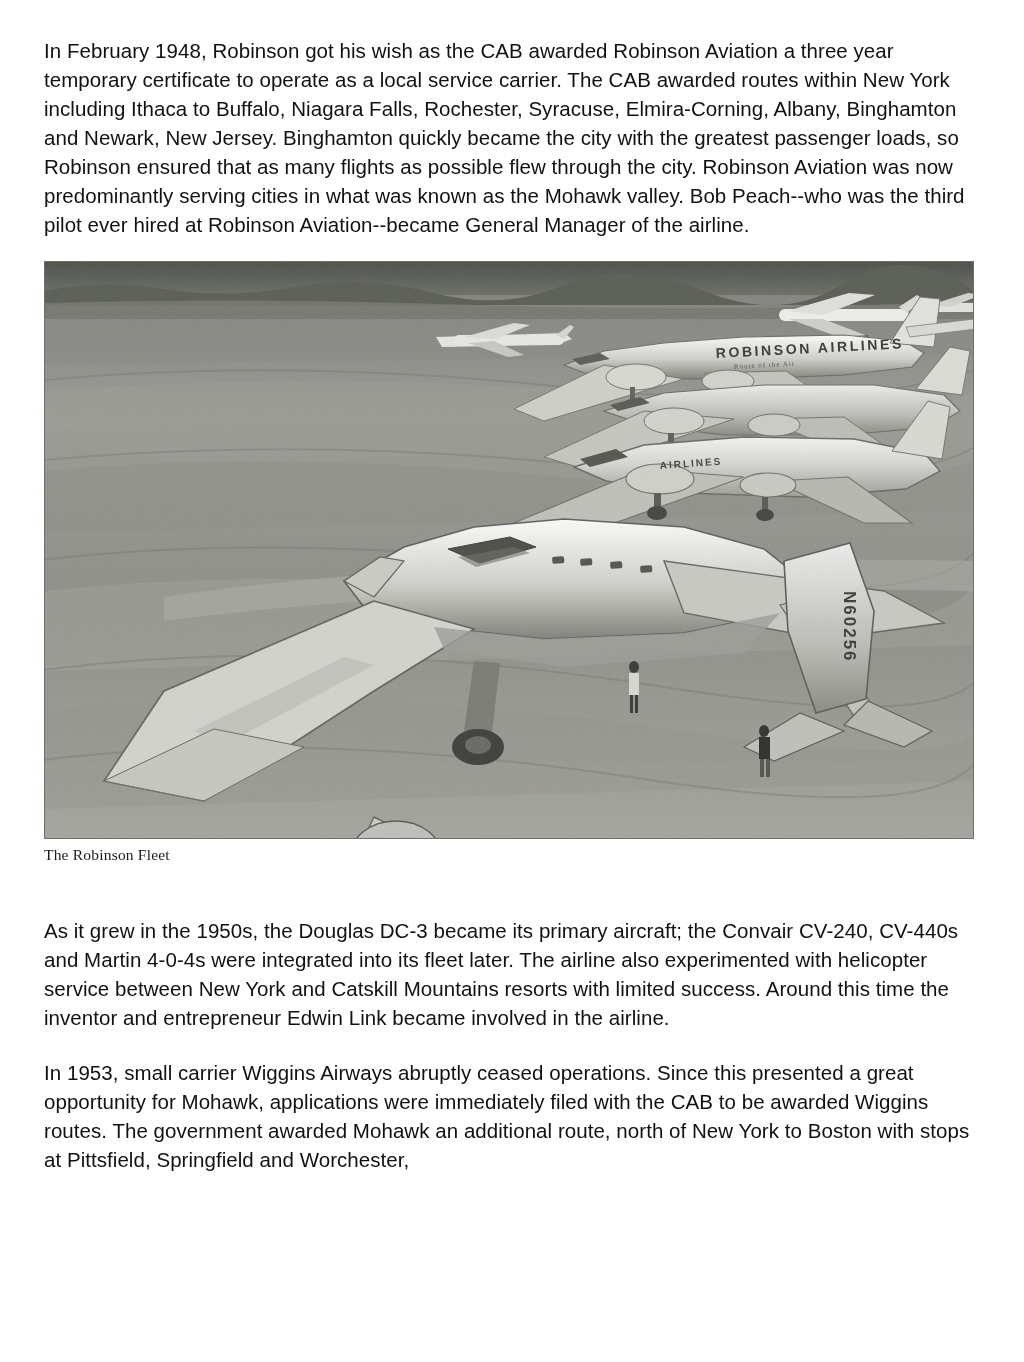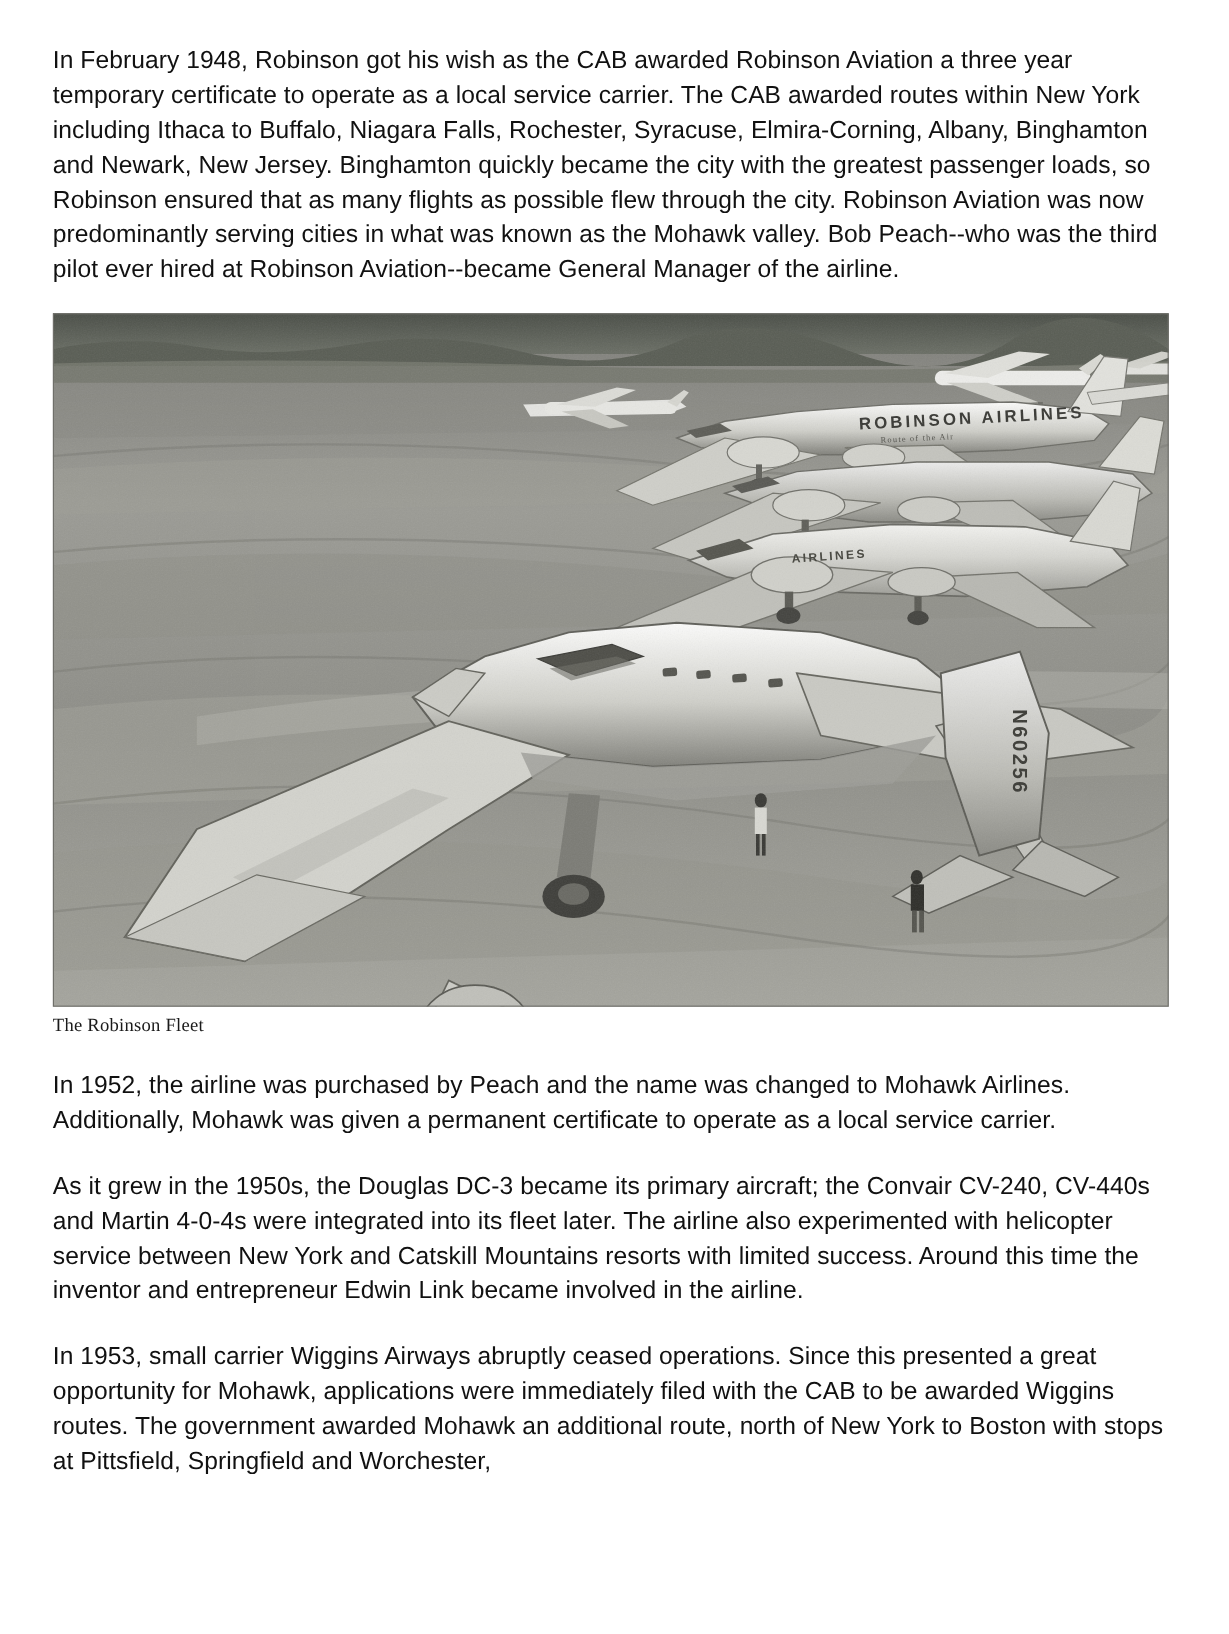--- a/index.html
+++ b/index.html
@@ -277,21 +277,20 @@
         <path d="M0 862 L930 846" stroke="#5d5d58" stroke-width="3" fill="none" opacity="0.35"></path>
 
         <rect x="0" y="0" width="930" height="578" filter="url(#grain)" opacity="0.55"></rect>
         <rect x="0" y="0" width="930" height="578" fill="none" stroke="#6f6f6a" stroke-width="2"></rect>
       </svg>
     </div>
     <div class="caption">The Robinson Fleet</div>
   </div>
 
   <div class="para-gap"></div>
-  <p class="body-text">In 1952, the airline was purchased by Peach and the name was changed to Mohawk Airlines. Additionally, Mohawk was given a permanent certificate to operate as a local service carrier.</p>
 
   <div class="para-gap"></div>
   <p class="body-text">As it grew in the 1950s, the Douglas DC-3 became its primary aircraft; the Convair CV-240, CV-440s and Martin 4-0-4s were integrated into its fleet later. The airline also experimented with helicopter service between New York and Catskill Mountains resorts with limited success. Around this time the inventor and entrepreneur Edwin Link became involved in the airline.</p>
 
   <div class="para-gap"></div>
   <p class="body-text">In 1953, small carrier Wiggins Airways abruptly ceased operations. Since this presented a great opportunity for Mohawk, applications were immediately filed with the CAB to be awarded Wiggins routes. The government awarded Mohawk an additional route, north of New York to Boston with stops at Pittsfield, Springfield and Worchester,</p>
 
 </div>
 
 </body></html>

